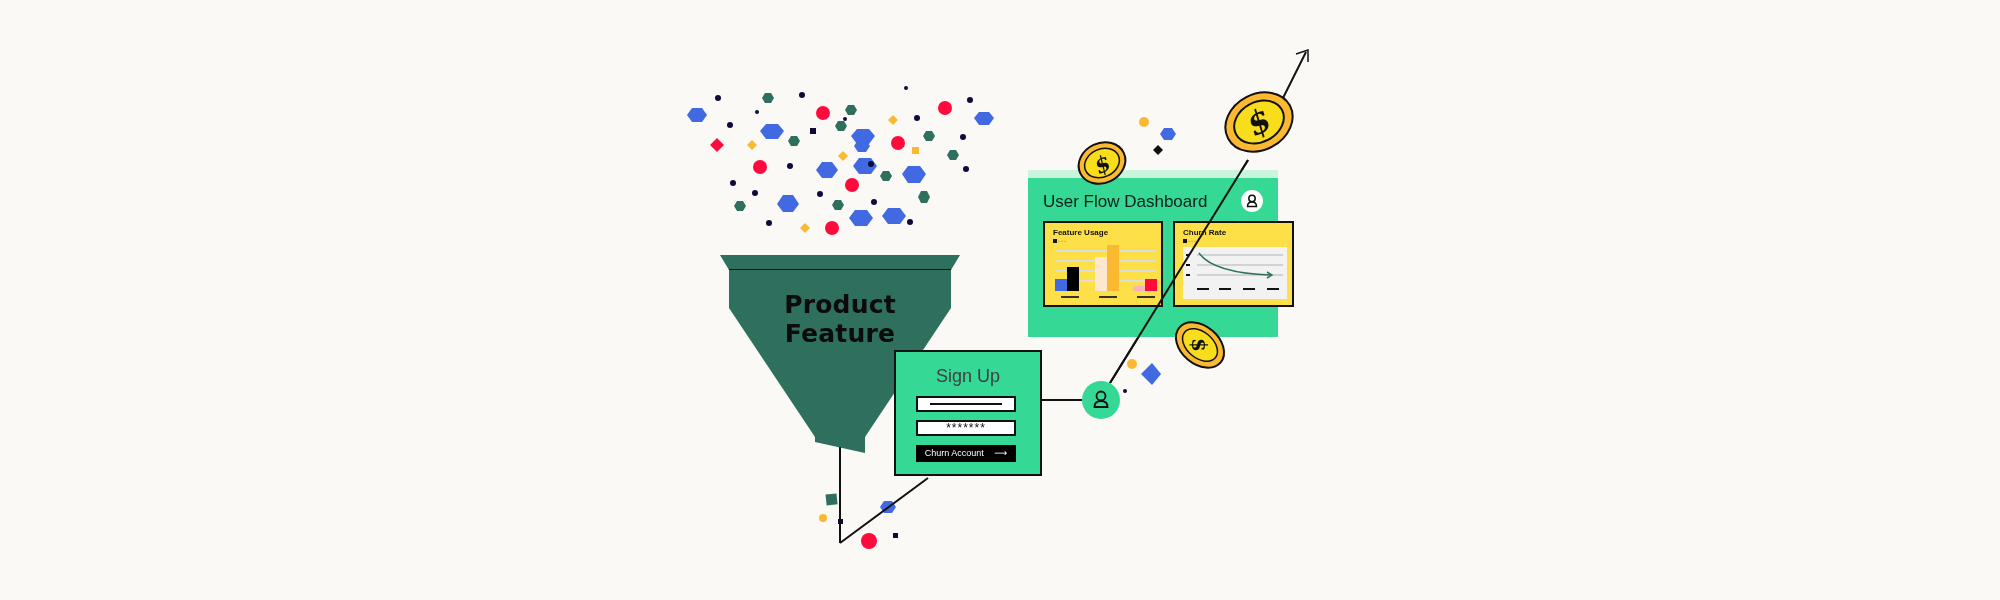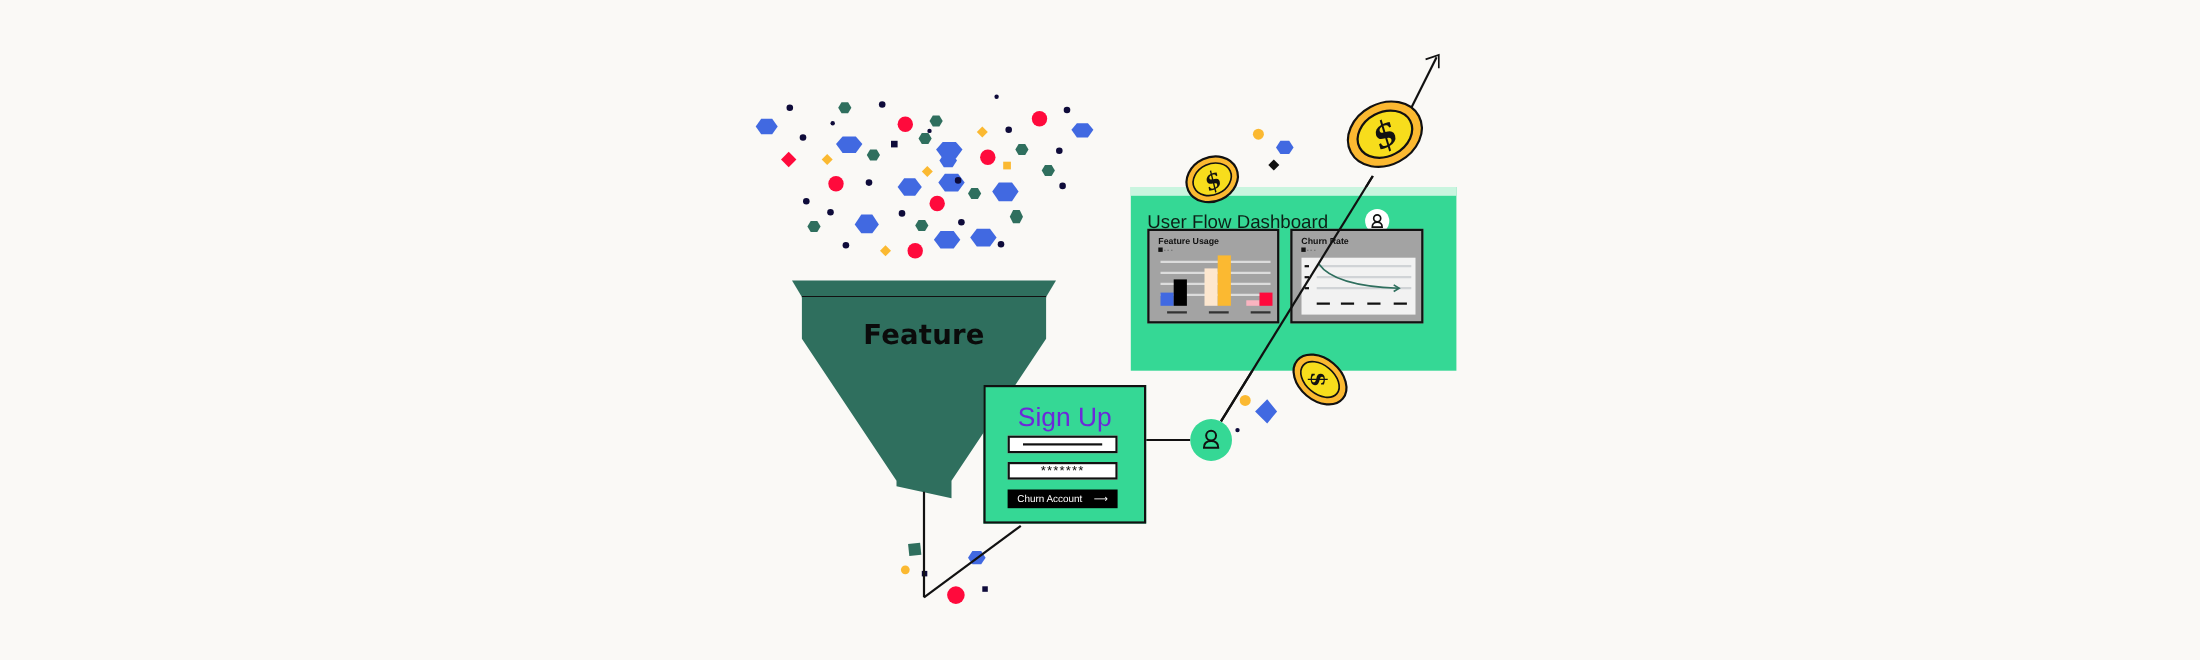--- a/index.html
+++ b/index.html
@@ -1,31 +1,31 @@
 <!DOCTYPE html>
 <html><head>
 <meta charset="utf-8">
 <style>
   html, body { margin:0; padding:0; }
   body { width:2000px; height:600px; background:#faf9f6; position:relative; overflow:hidden; font-family:"Liberation Sans", sans-serif; }
   .abs { position:absolute; }
   svg.layer { position:absolute; left:0; top:0; }
   .funnel-title { position:absolute; left:735px; top:290px; width:210px; text-align:center; font-family:"DejaVu Sans", sans-serif; font-weight:bold; font-size:25px; line-height:29px; color:#0b0b0b; letter-spacing:0.2px; }
   .signup { position:absolute; left:894px; top:350px; width:148px; height:126px; background:#35d895; border:2px solid #111; box-sizing:border-box; }
-  .signup-title { position:absolute; left:0; top:14px; width:100%; text-align:center; font-size:24px; color:#6d28d9; }
+  .signup-title { position:absolute; left:0; top:14px; width:100%; text-align:center; font-size:18px; color:#404040; }
   .field { position:absolute; left:20px; width:100px; height:16px; background:#fff; border:2px solid #111; box-sizing:border-box; }
   .field.email { top:44px; }
   .field.email::after { content:""; position:absolute; left:12px; right:12px; top:5px; height:2px; background:#111; }
   .field.pass { top:68px; text-align:center; font-size:12px; line-height:12px; letter-spacing:1px; color:#111; }
   .create-btn { position:absolute; left:20px; top:93px; width:100px; height:17px; background:#000; color:#fff; font-size:9px; line-height:17px; text-align:center; }
-  .dash { position:absolute; left:1028px; top:170px; width:250px; height:167px; background:#35d895;padding-left:46px; }
+  .dash { position:absolute; left:1028px; top:170px; width:250px; height:167px; background:#35d895; }
   .dash-strip { position:absolute; left:0; top:0; width:100%; height:8px; background:#c9f5df; }
   .dash-title { position:absolute; left:15px; top:22px; font-size:17px; color:#0d1f17; }
   .dash-avatar { position:absolute; left:213px; top:20px; width:22px; height:22px; border-radius:50%; background:#fff; }
-  .card { position:absolute; top:38px; height:86px; background:#a3a3a3; border:2px solid #111; box-sizing:border-box; }
+  .card { position:absolute; top:51px; height:86px; background:#fde047; border:2px solid #111; box-sizing:border-box; }
   .card.usage { left:15px; width:120px; }
   .card.churn { left:145px; width:121px; }
   .card-title { position:absolute; left:8px; top:5px; font-size:8px; font-weight:bold; color:#111; }
   .legend { position:absolute; left:8px; top:15px; font-size:5px; color:#444; }
   .legend .chk { display:inline-block; width:4px; height:4px; background:#111; margin-right:1px; }
   .user-node { position:absolute; left:1082px; top:381px; width:38px; height:38px; border-radius:50%; background:#35d895; }
 </style>
 </head>
 <body>
 
@@ -122,20 +122,21 @@
     <line x1="840" y1="447" x2="840" y2="543"></line>
     <line x1="840" y1="543" x2="928" y2="478"></line>
     <line x1="1042" y1="400" x2="1082" y2="400"></line>
     <line x1="1110" y1="383" x2="1248" y2="160"></line>
     <line x1="1262" y1="140" x2="1306" y2="52"></line>
     <polyline points="1296,54 1308,50 1308,62" stroke-width="1.5"></polyline>
   </g>
 </svg>
 
 <div class="funnel-title">
+  <div>Product</div>
   <div>Feature</div>
 </div>
 
 <div class="dash">
   <div class="dash-strip"></div>
   <div class="dash-title">User Flow Dashboard</div>
   <div class="dash-avatar">
     <svg width="22" height="22">
       <circle cx="11" cy="8.5" r="3.2" fill="none" stroke="#111" stroke-width="1.5"></circle>
       <path d="M6.5 16.5 Q6.5 12 11 12 Q15.5 12 15.5 16.5 Z" fill="none" stroke="#111" stroke-width="1.5"></path>

